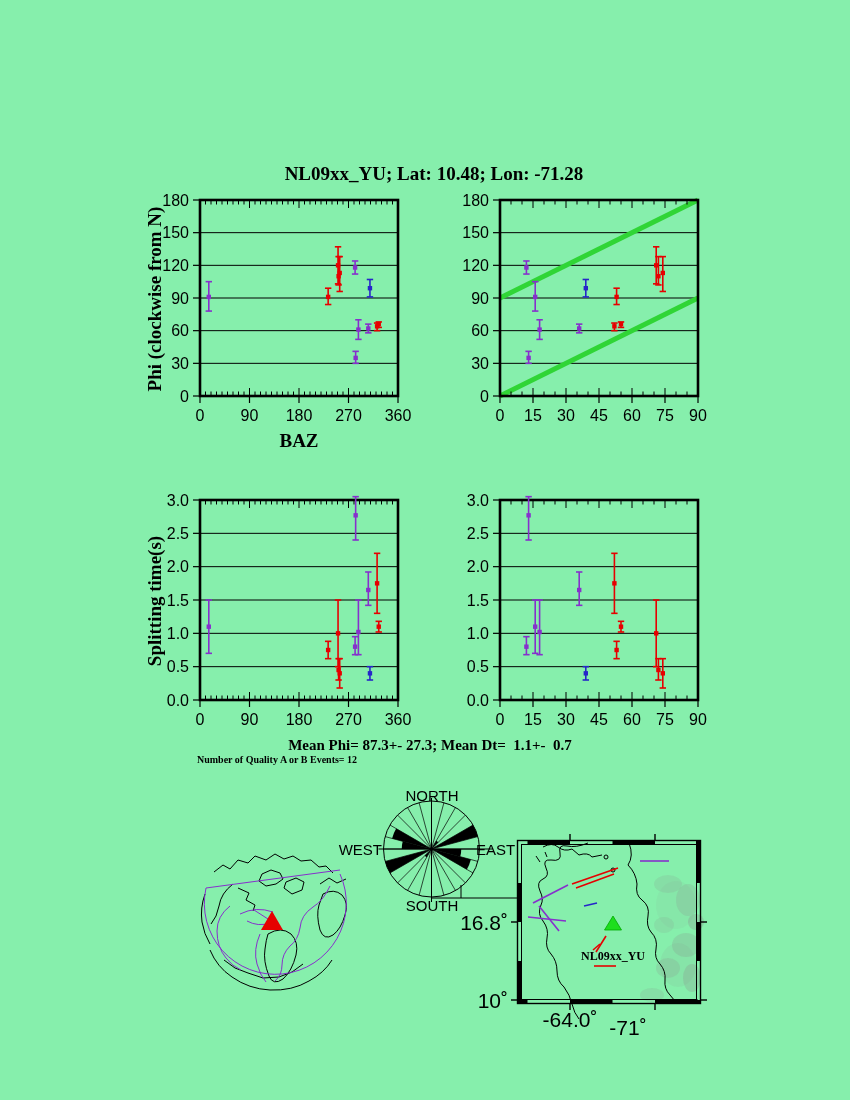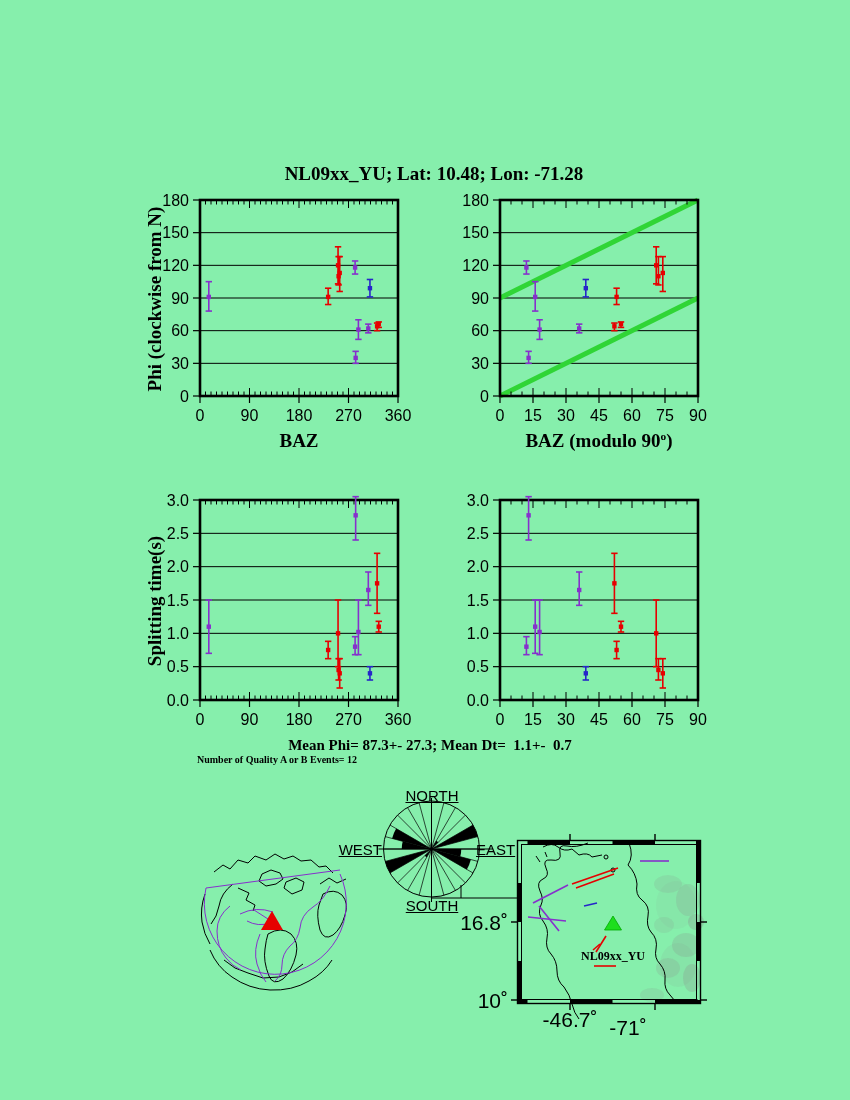--- a/index.html
+++ b/index.html
@@ -9,53 +9,52 @@
   .txt{position:absolute;z-index:2;color:#000;}
   .serifb{font-family:"Liberation Serif",serif;font-weight:bold;}
   .title{left:0;top:163;width:850px;top:163px;text-align:center;font-size:19px;padding-left:18px;box-sizing:border-box;}
   .xlab1{left:200px;top:430px;width:198px;text-align:center;font-size:19px;font-family:Liberation Serif, serif;}
   .xlab2{left:500px;top:430px;width:198px;text-align:center;font-size:19px;}
   .xlab2 sup{font-size:0.6em;}
   .ylab1{left:5px;top:288px;width:300px;text-align:center;font-size:19px;transform:rotate(-90deg);}
   .ylab2{left:5px;top:590px;width:300px;text-align:center;font-size:19px;transform:rotate(-90deg);}
   .mean1{left:170px;top:737px;width:520px;text-align:center;font-size:15px;white-space:pre;}
   .mean2{left:197px;top:754px;font-size:10px;white-space:pre;}
-  .compass{font-size:15px;text-decoration:underline;}
+  .compass{font-size:15px;}
   .north{left:386px;top:787px;width:92px;text-align:center;}
   .south{left:386px;top:897px;width:92px;text-align:center;}
   .west{left:328px;top:841px;width:54px;text-align:right;}
   .east{left:476px;top:841px;width:60px;text-align:left;}
   .maplab{font-size:21px;}
   .lon1{left:528px;top:1008px;width:84px;text-align:center;}
   .lon2{left:586px;top:1008px;width:84px;text-align:center;margin-top:8px;}
   .lat1{left:446px;top:911px;width:62px;text-align:right;}
   .lat2{left:446px;top:989px;width:62px;text-align:right;}
   .station{left:572px;top:901px;width:82px;text-align:center;font-size:12px;z-index:3;margin-top:48px;}
 </style>
 </head>
 <body>
 
 <div class="page">
 
   <div class="txt serifb title">NL09xx_YU; Lat:  10.48;  Lon:  -71.28</div>
 
   <div class="txt serifb xlab1">BAZ</div>
-  <div class="txt serifb xlab2"><span>BAZ (modulo 90</span><sup>o</sup><span>)</span></div>
   <div class="txt serifb ylab1">Phi (clockwise from N)</div>
   <div class="txt serifb ylab2">Splitting time(s)</div>
 
   <div class="txt serifb mean1">Mean Phi= 87.3+- 27.3; Mean Dt=  1.1+-  0.7</div>
   <div class="txt serifb mean2">Number of Quality A or B Events= 12</div>
 
   <div class="txt compass north">NORTH</div>
   <div class="txt compass south">SOUTH</div>
   <div class="txt compass west">WEST</div>
   <div class="txt compass east">EAST</div>
 
-  <div class="txt maplab lon1">-46.7˚</div>
+  <div class="txt maplab lon1">-64.0˚</div>
   <div class="txt maplab lon2">-71˚</div>
   <div class="txt maplab lat1">16.8˚</div>
   <div class="txt maplab lat2">10˚</div>
   <div class="txt serifb station">NL09xx_YU</div>
 
   <svg id="fig" width="850" height="1100" viewBox="0 0 850 1100">
       <g>
         <line x1="200" x2="398" y1="363.3333333333333" y2="363.3333333333333" stroke="#000" stroke-width="1"></line>
         <line x1="200" x2="398" y1="330.6666666666667" y2="330.6666666666667" stroke="#000" stroke-width="1"></line>
         <line x1="200" x2="398" y1="298" y2="298" stroke="#000" stroke-width="1"></line>

